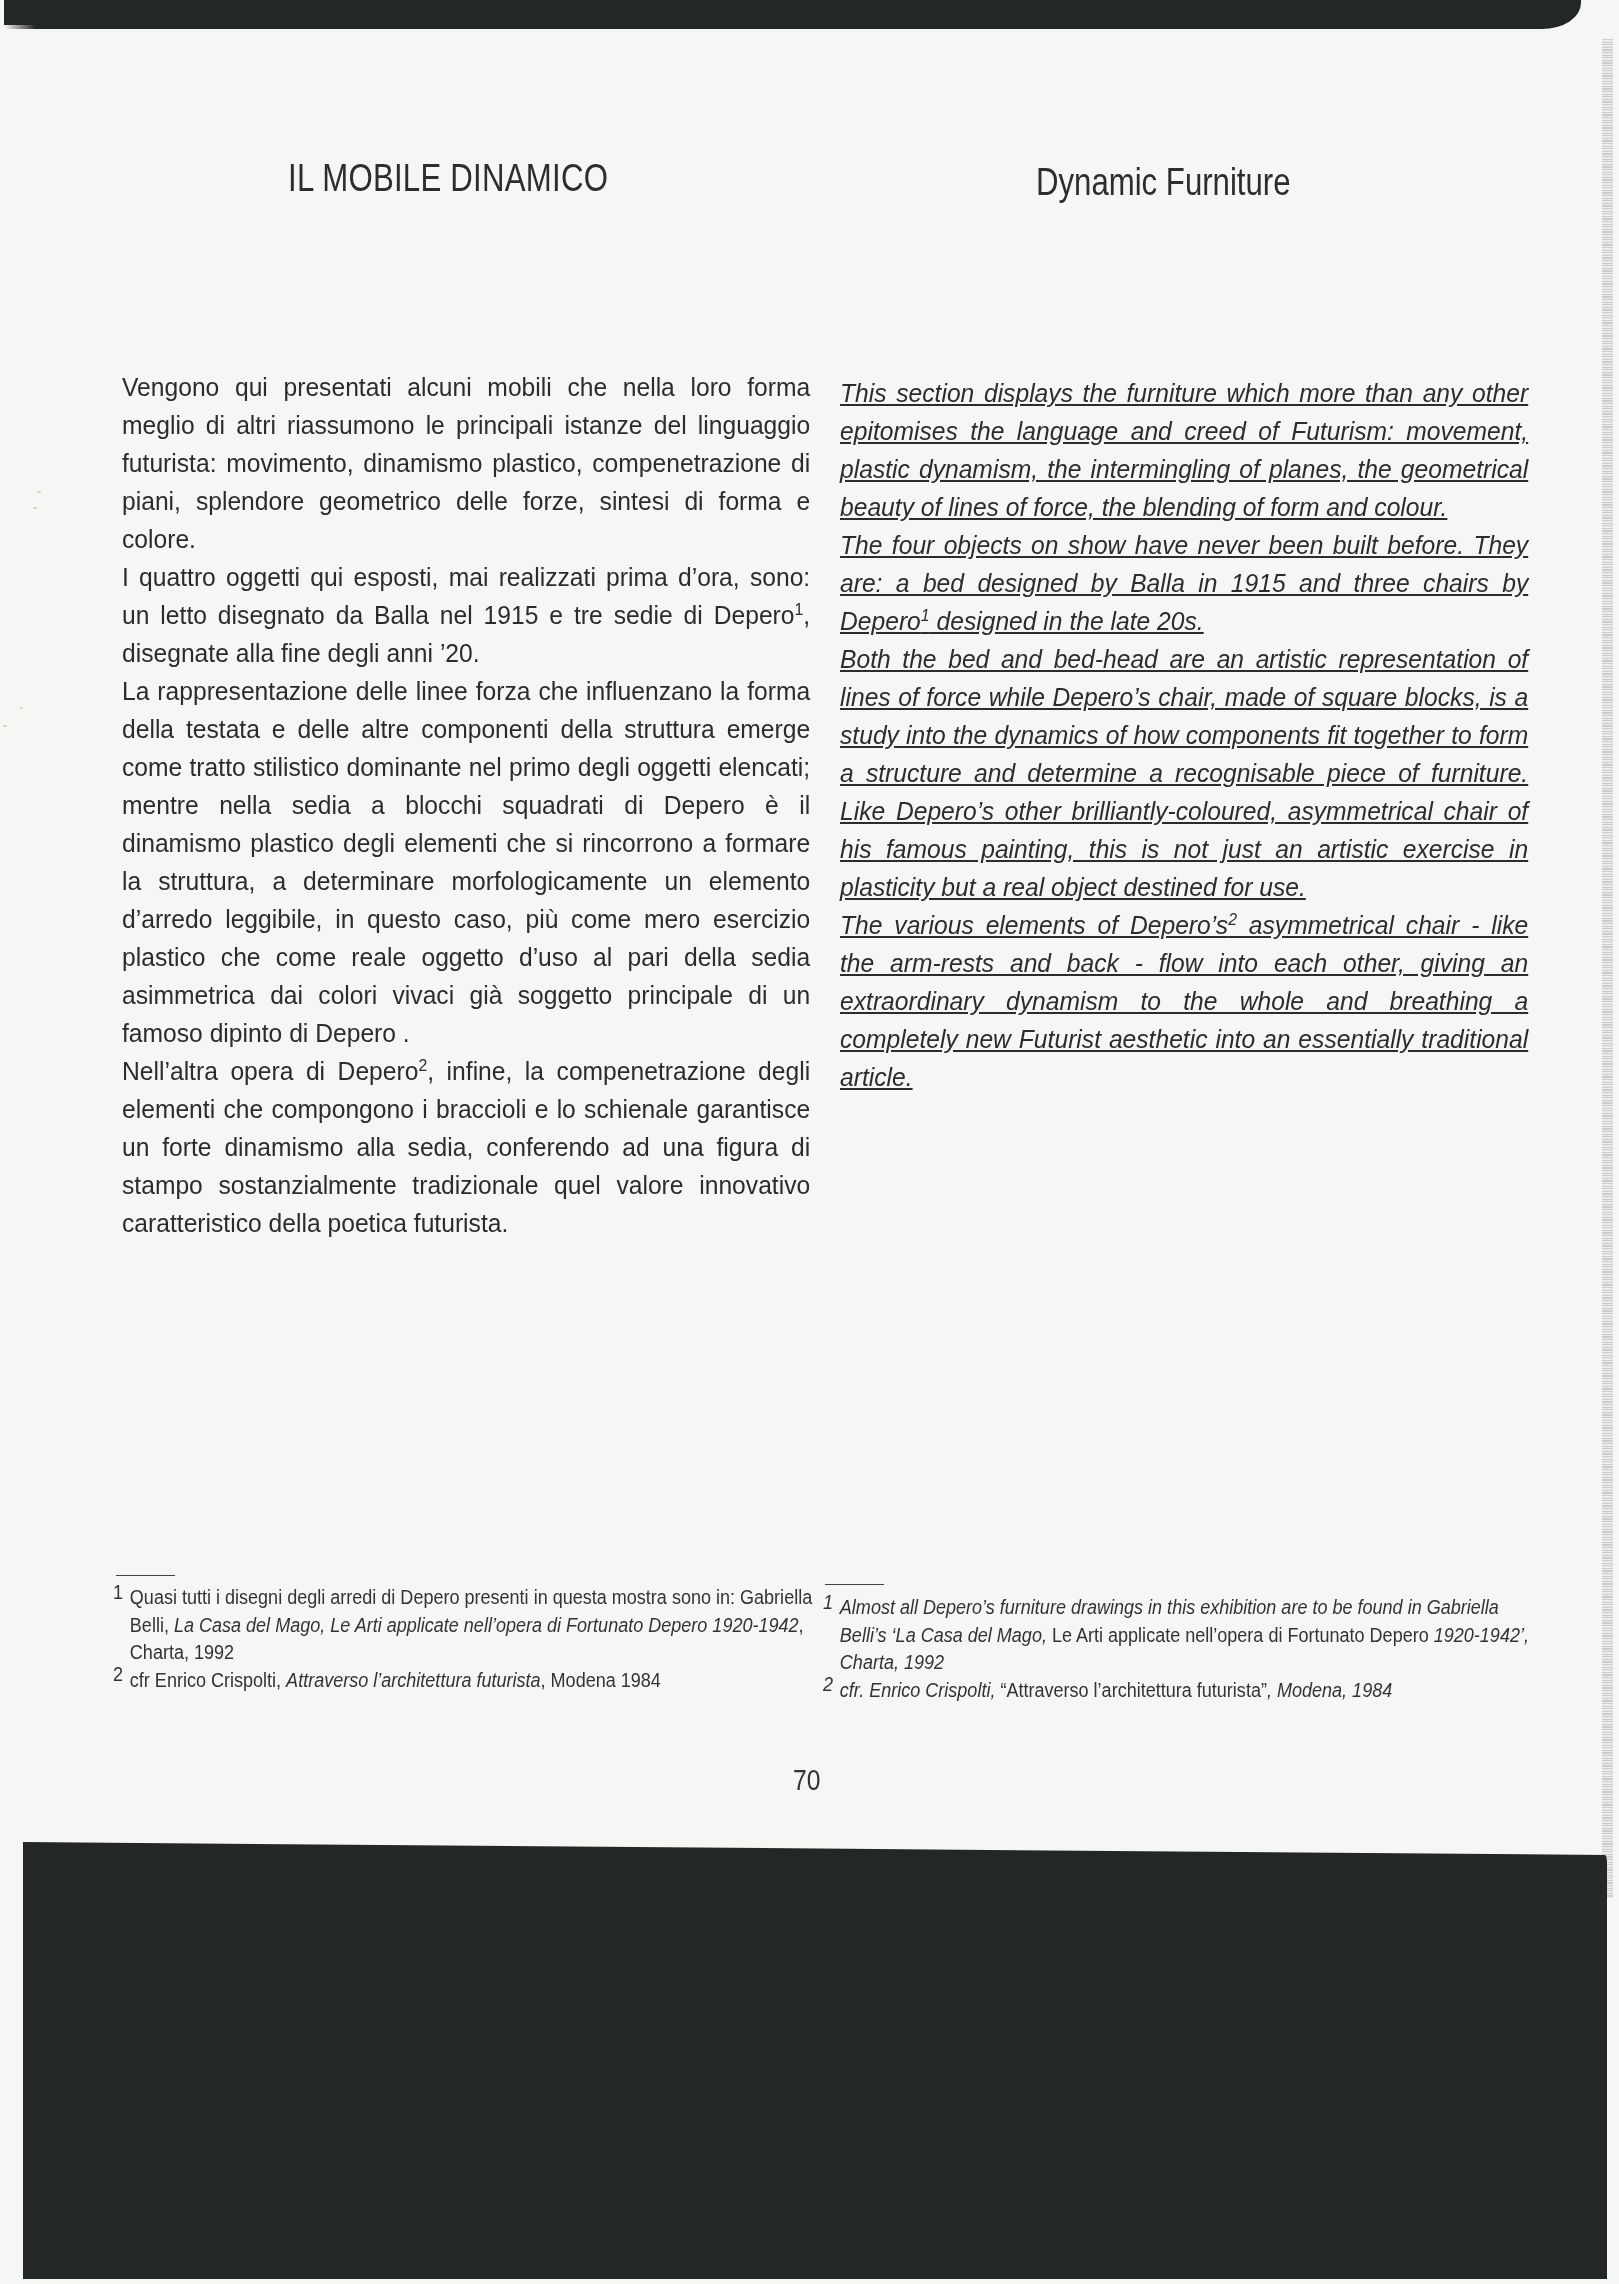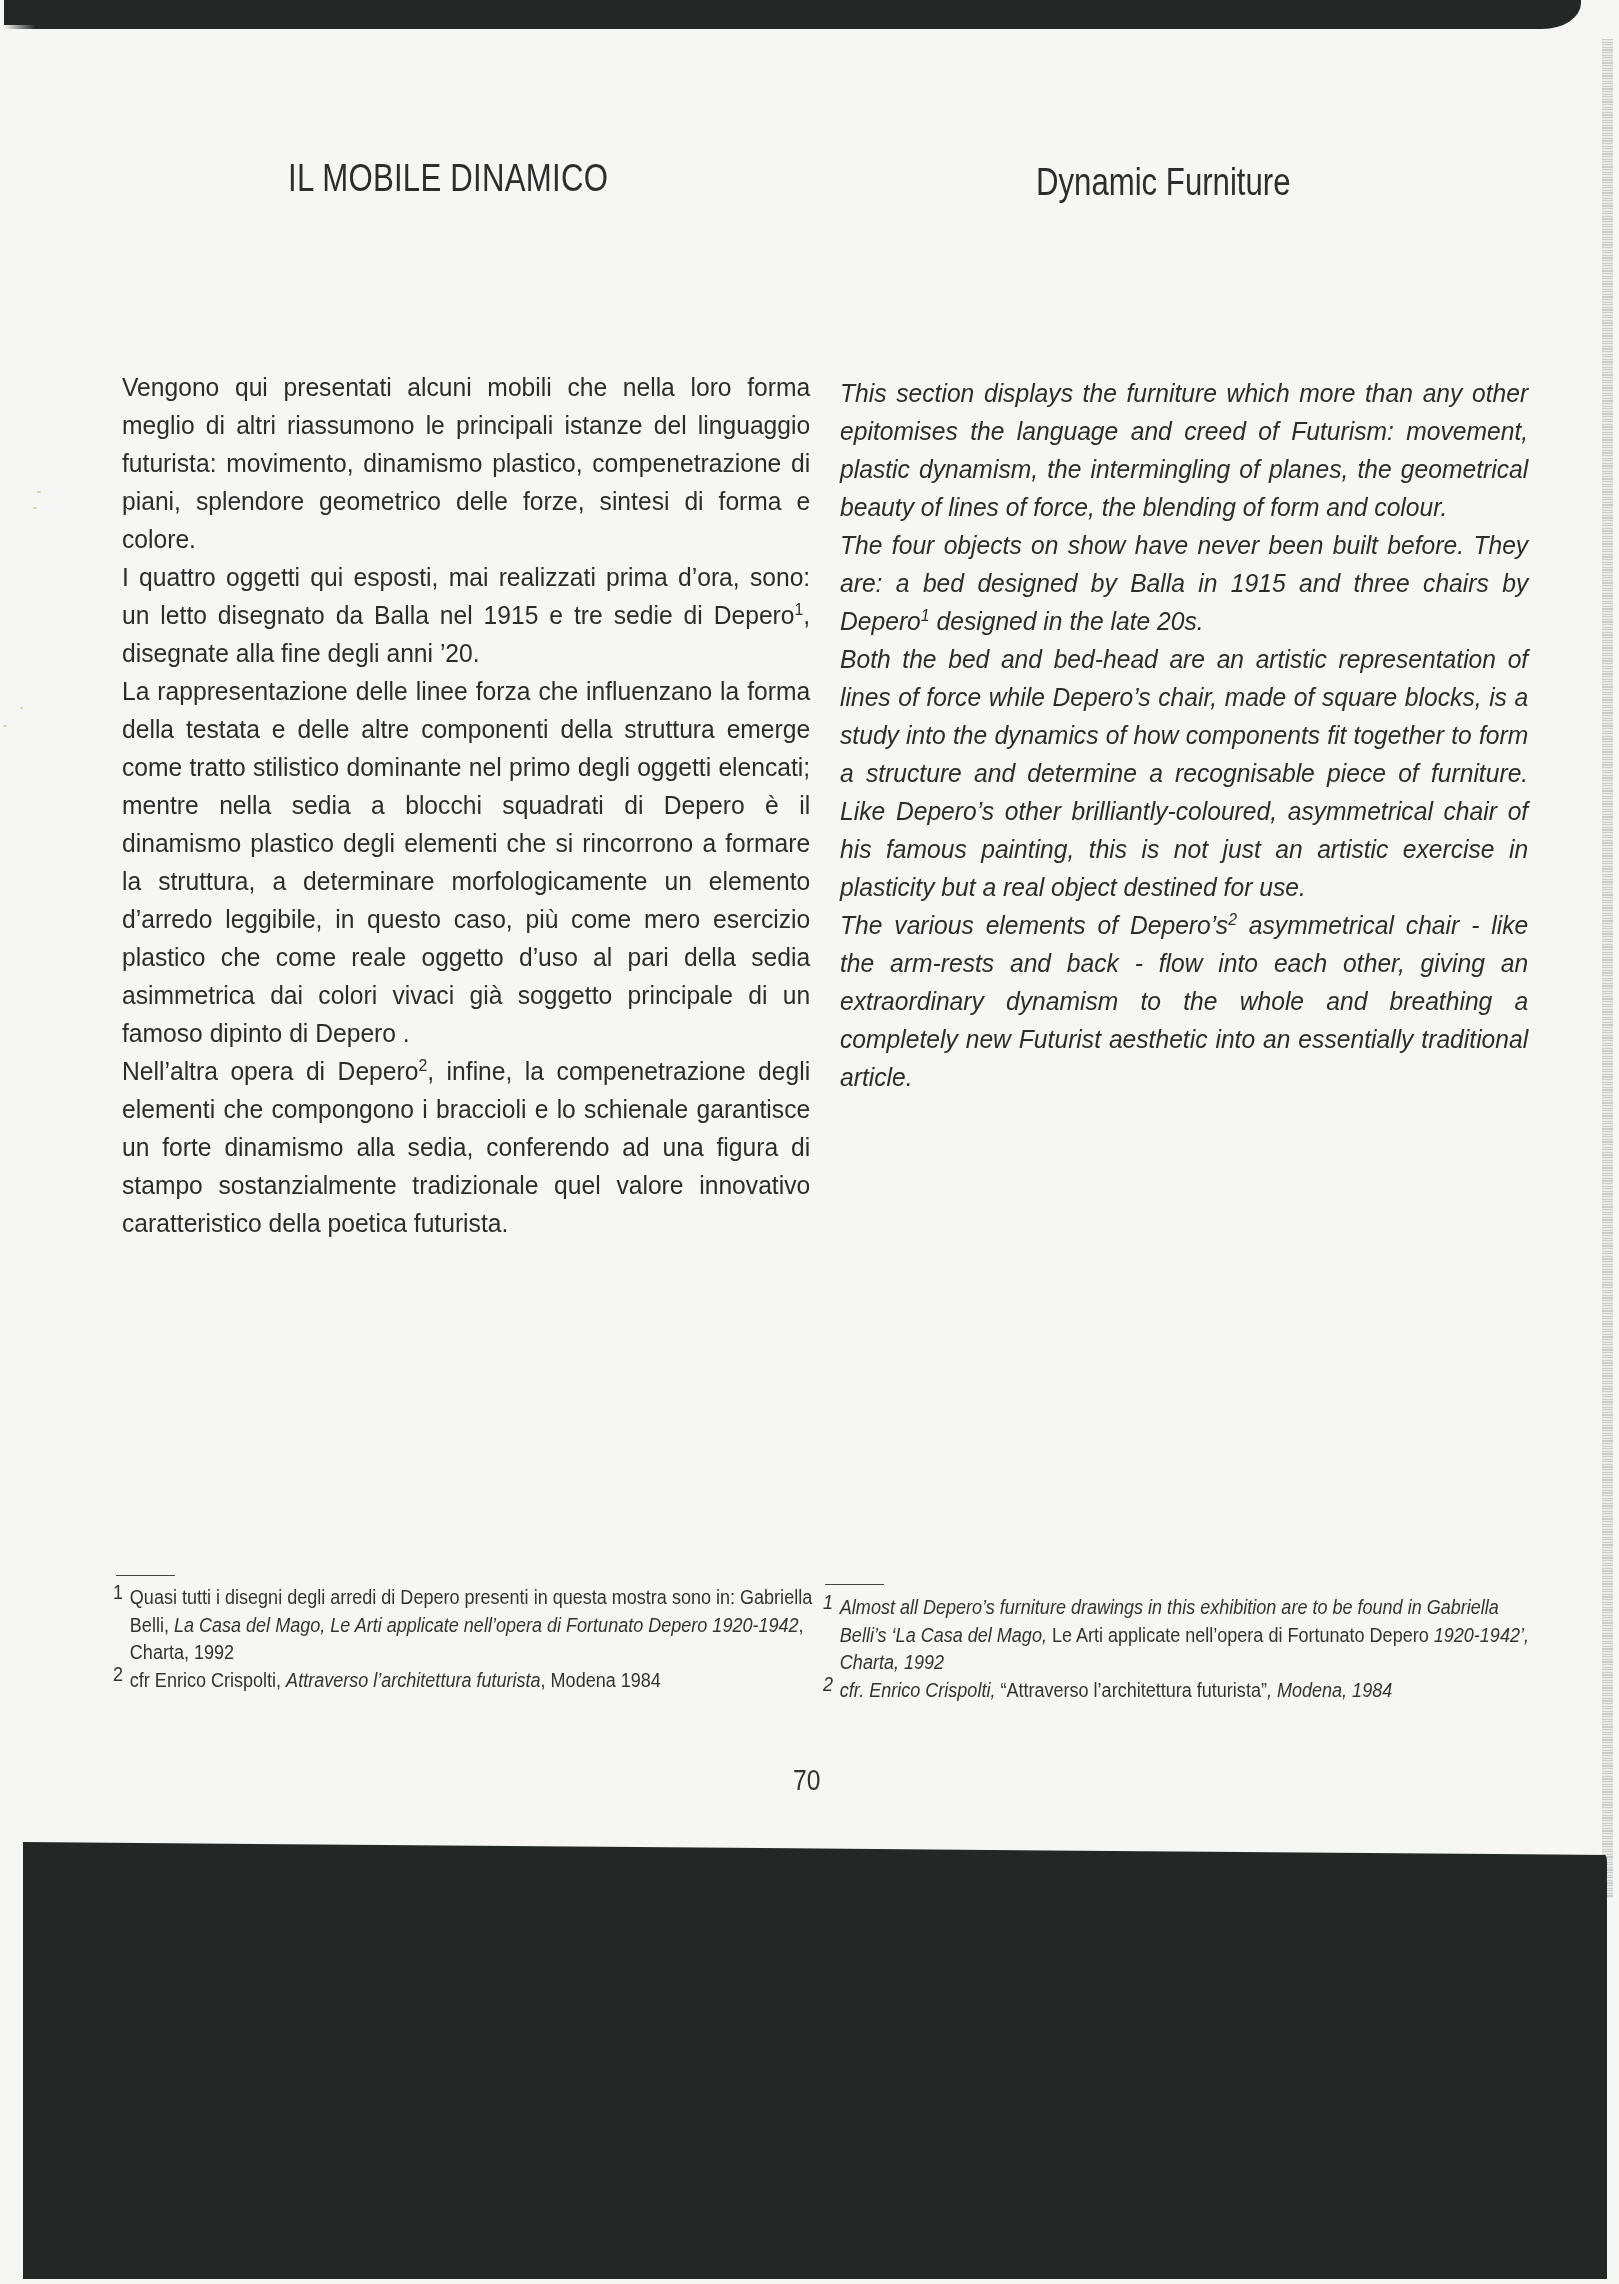--- a/index.html
+++ b/index.html
@@ -32,21 +32,21 @@
     position:absolute; left:1036px; top:161px;
     font-size:38px; color:#2d2d2d;
     transform:scaleX(0.82); transform-origin:left center;
   }
   .col {
     position:absolute; top:368px; width:688px;
     font-size:26.5px; line-height:38px; color:#2c2c2c;
     text-align:justify;
   }
   .col-it { left:122px; }
-  .col-en { left:840px; font-style:italic; top:374px; }
+  .col-en { left:840px; font-style:italic; top:374px;text-decoration:underline; }
   .col p { margin:0; }
   .col-it p, .col-en p { transform:scaleX(0.93); transform-origin:left top; width:740px; }
   sup { font-size:17px; vertical-align:9.2px; line-height:0; }
   .fn-rule { position:absolute; height:1.3px; width:59px; background:#444; }
   .fn-rule-it { left:116px; top:1575px; }
   .fn-rule-en { left:825px; top:1584px; }
   .footnotes {
     position:absolute; width:694px; font-size:19.6px; line-height:27.5px; color:#333;
   }
   .fn-it { left:113px; top:1584px; }

